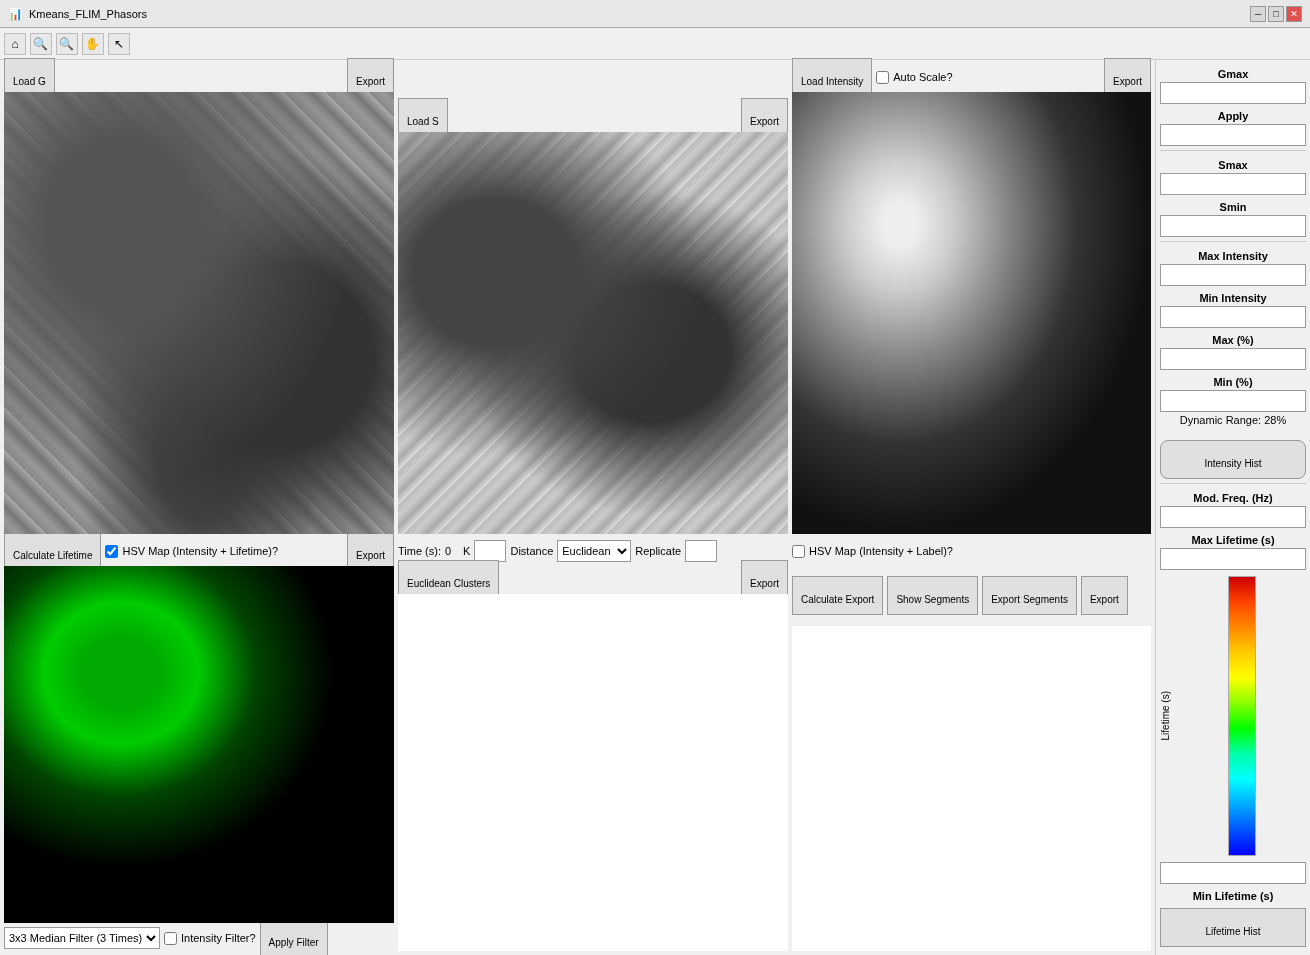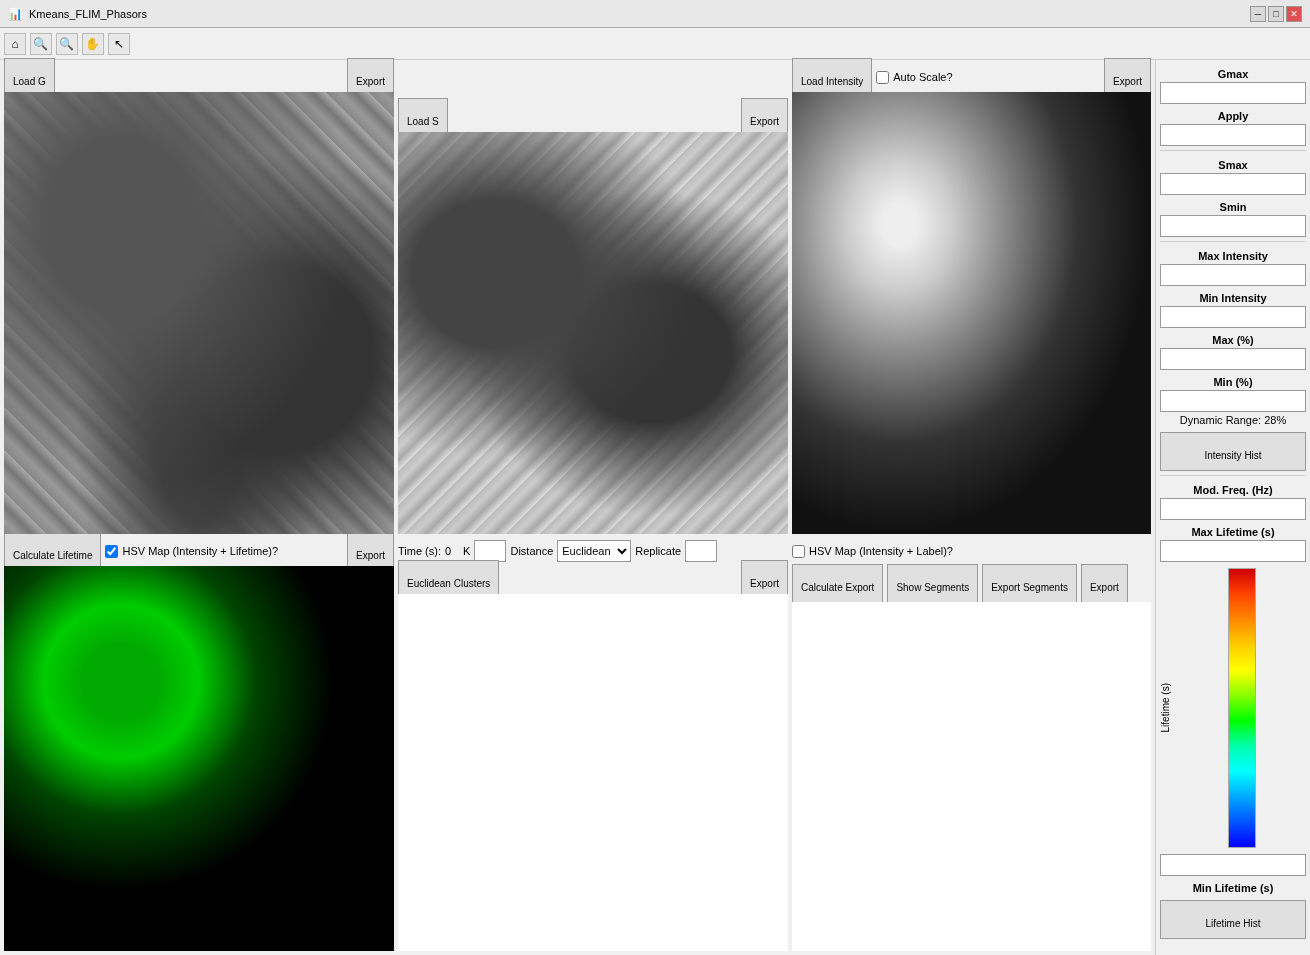--- a/index.html
+++ b/index.html
@@ -294,20 +294,30 @@
           <button class="btn">Calculate Lifetime</button>
           <input type="checkbox" checked="" style="">
           <span class="label-text">HSV Map (Intensity + Lifetime)?</span>
           <div style="flex:1;"></div>
           <button class="btn">Export</button>
         </div>
         <div class="image-container bottom-image">
           <div class="img-hsv"></div>
         </div>
 
+        <div class="bottom-ctrl-row">
+          <select>
+            <option>3x3 Median Filter (3 Times)</option>
+            <option>3x3 Median Filter (1 Time)</option>
+            <option>5x5 Median Filter</option>
+          </select>
+          <input type="checkbox" style="">
+          <span class="label-text">Intensity Filter?</span>
+          <button class="btn">Apply Filter</button>
+        </div>
       </div>
 
       <div class="panel bottom-panel-2" style="display:flex;flex-direction:column;gap:2px;">
         <div class="bottom-ctrl-row">
           <span class="label-text">Time (s):</span>
           <span class="label-text">0</span>
           <span style="margin-left:8px;" class="label-text">K</span>
           <input type="text" class="k-input" style="">
           <span class="label-text">Distance</span>
           <select>
@@ -321,21 +331,21 @@
         <div class="bottom-ctrl-row">
           <button class="btn">Euclidean Clusters</button>
           <div style="flex:1;"></div>
           <button class="btn">Export</button>
         </div>
         <div class="image-container bottom-image" style="background:#fff;">
           <div class="img-clusters"></div>
         </div>
       </div>
 
-      <div class="panel bottom-panel-3" style="display:flex;flex-direction:column;gap:6px;">
+      <div class="panel bottom-panel-3" style="display:flex;flex-direction:column;gap:18px;">
         <div class="bottom-ctrl-row">
           <input type="checkbox" style="">
           <span class="label-text">HSV Map (Intensity + Label)?</span>
         </div>
         <div class="bottom-ctrl-row">
           <button class="btn">Calculate Export</button>
           <button class="btn">Show Segments</button>
           <button class="btn">Export Segments</button>
           <button class="btn">Export</button>
         </div>
@@ -373,21 +383,21 @@
     <input type="text" class="right-input" style="">
 
     <div class="right-label">Max (%)</div>
     <input type="text" class="right-input" style="">
 
     <div class="right-label">Min (%)</div>
     <input type="text" class="right-input" style="">
 
     <div class="right-text">Dynamic Range: 28%</div>
 
-    <button class="btn" style="width:100%;margin-top:4px;">Intensity Hist</button>
+    <button class="btn" style="width:100%;margin-top:12px;border-radius:8px;">Intensity Hist</button>
 
     <div class="separator"></div>
 
     <div class="right-label">Mod. Freq. (Hz)</div>
     <input type="text" class="right-input" style="">
 
     <div class="right-label">Max Lifetime (s)</div>
     <input type="text" class="right-input" style="">
 
     <div style="display:flex;align-items:center;justify-content:center;margin:4px 0;gap:4px;">

